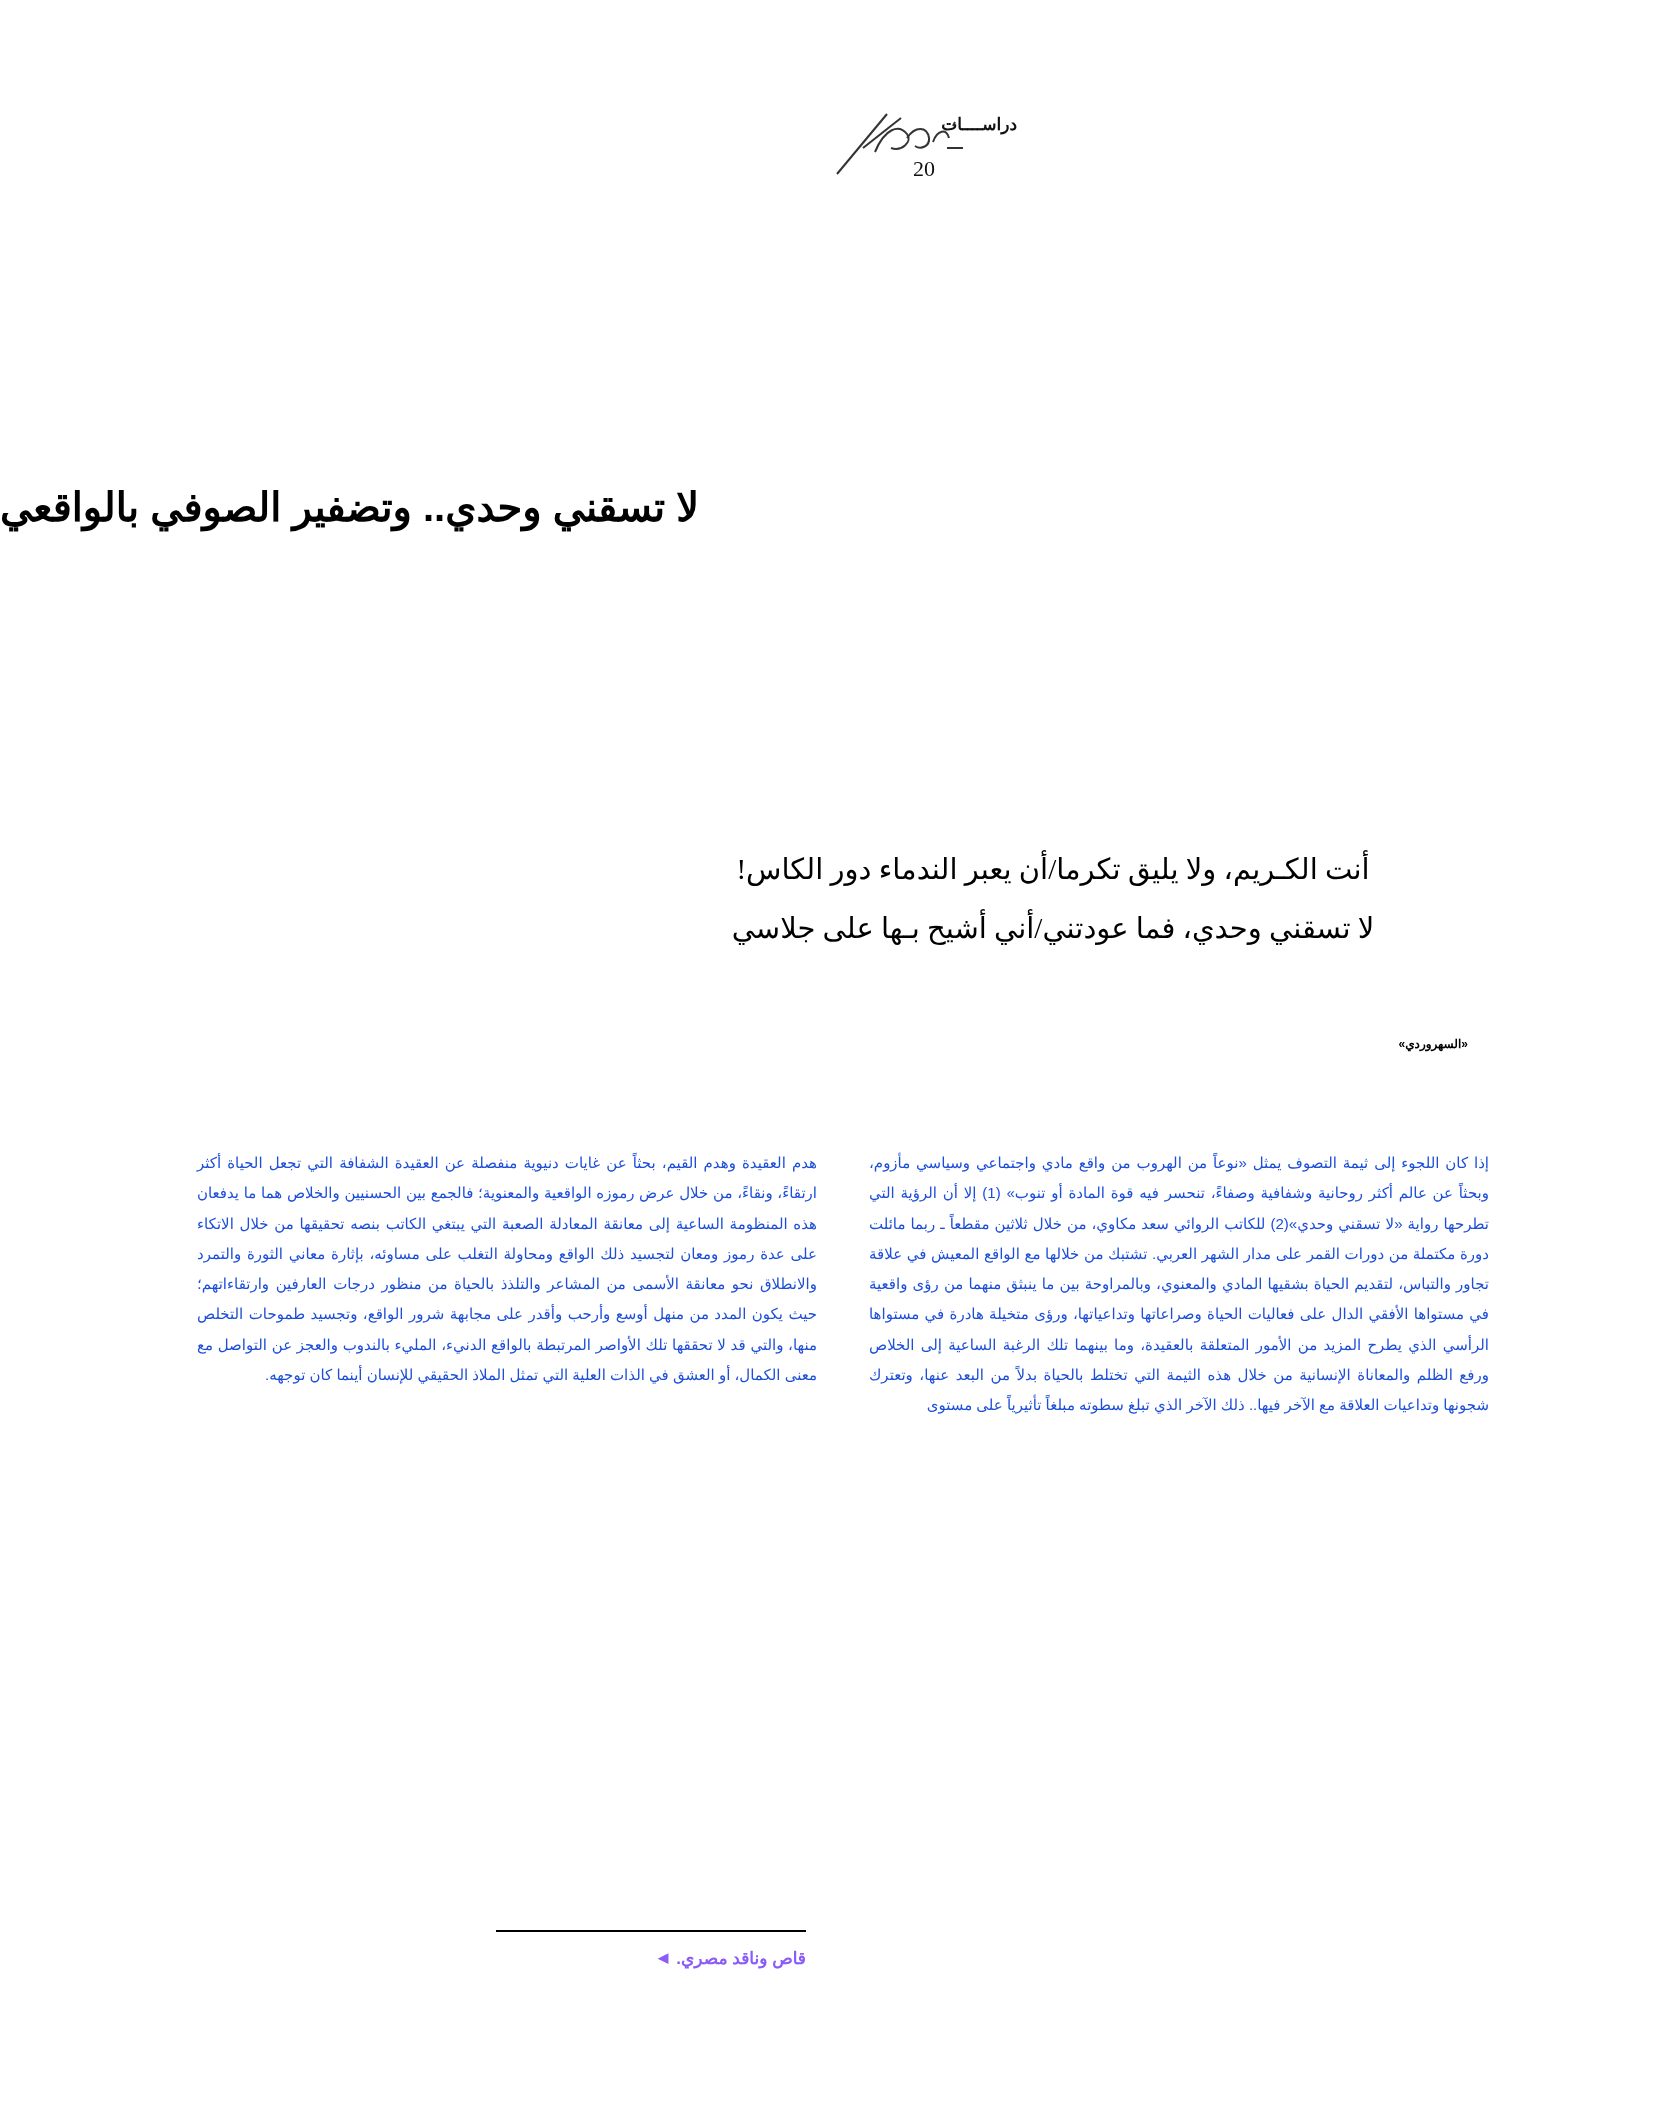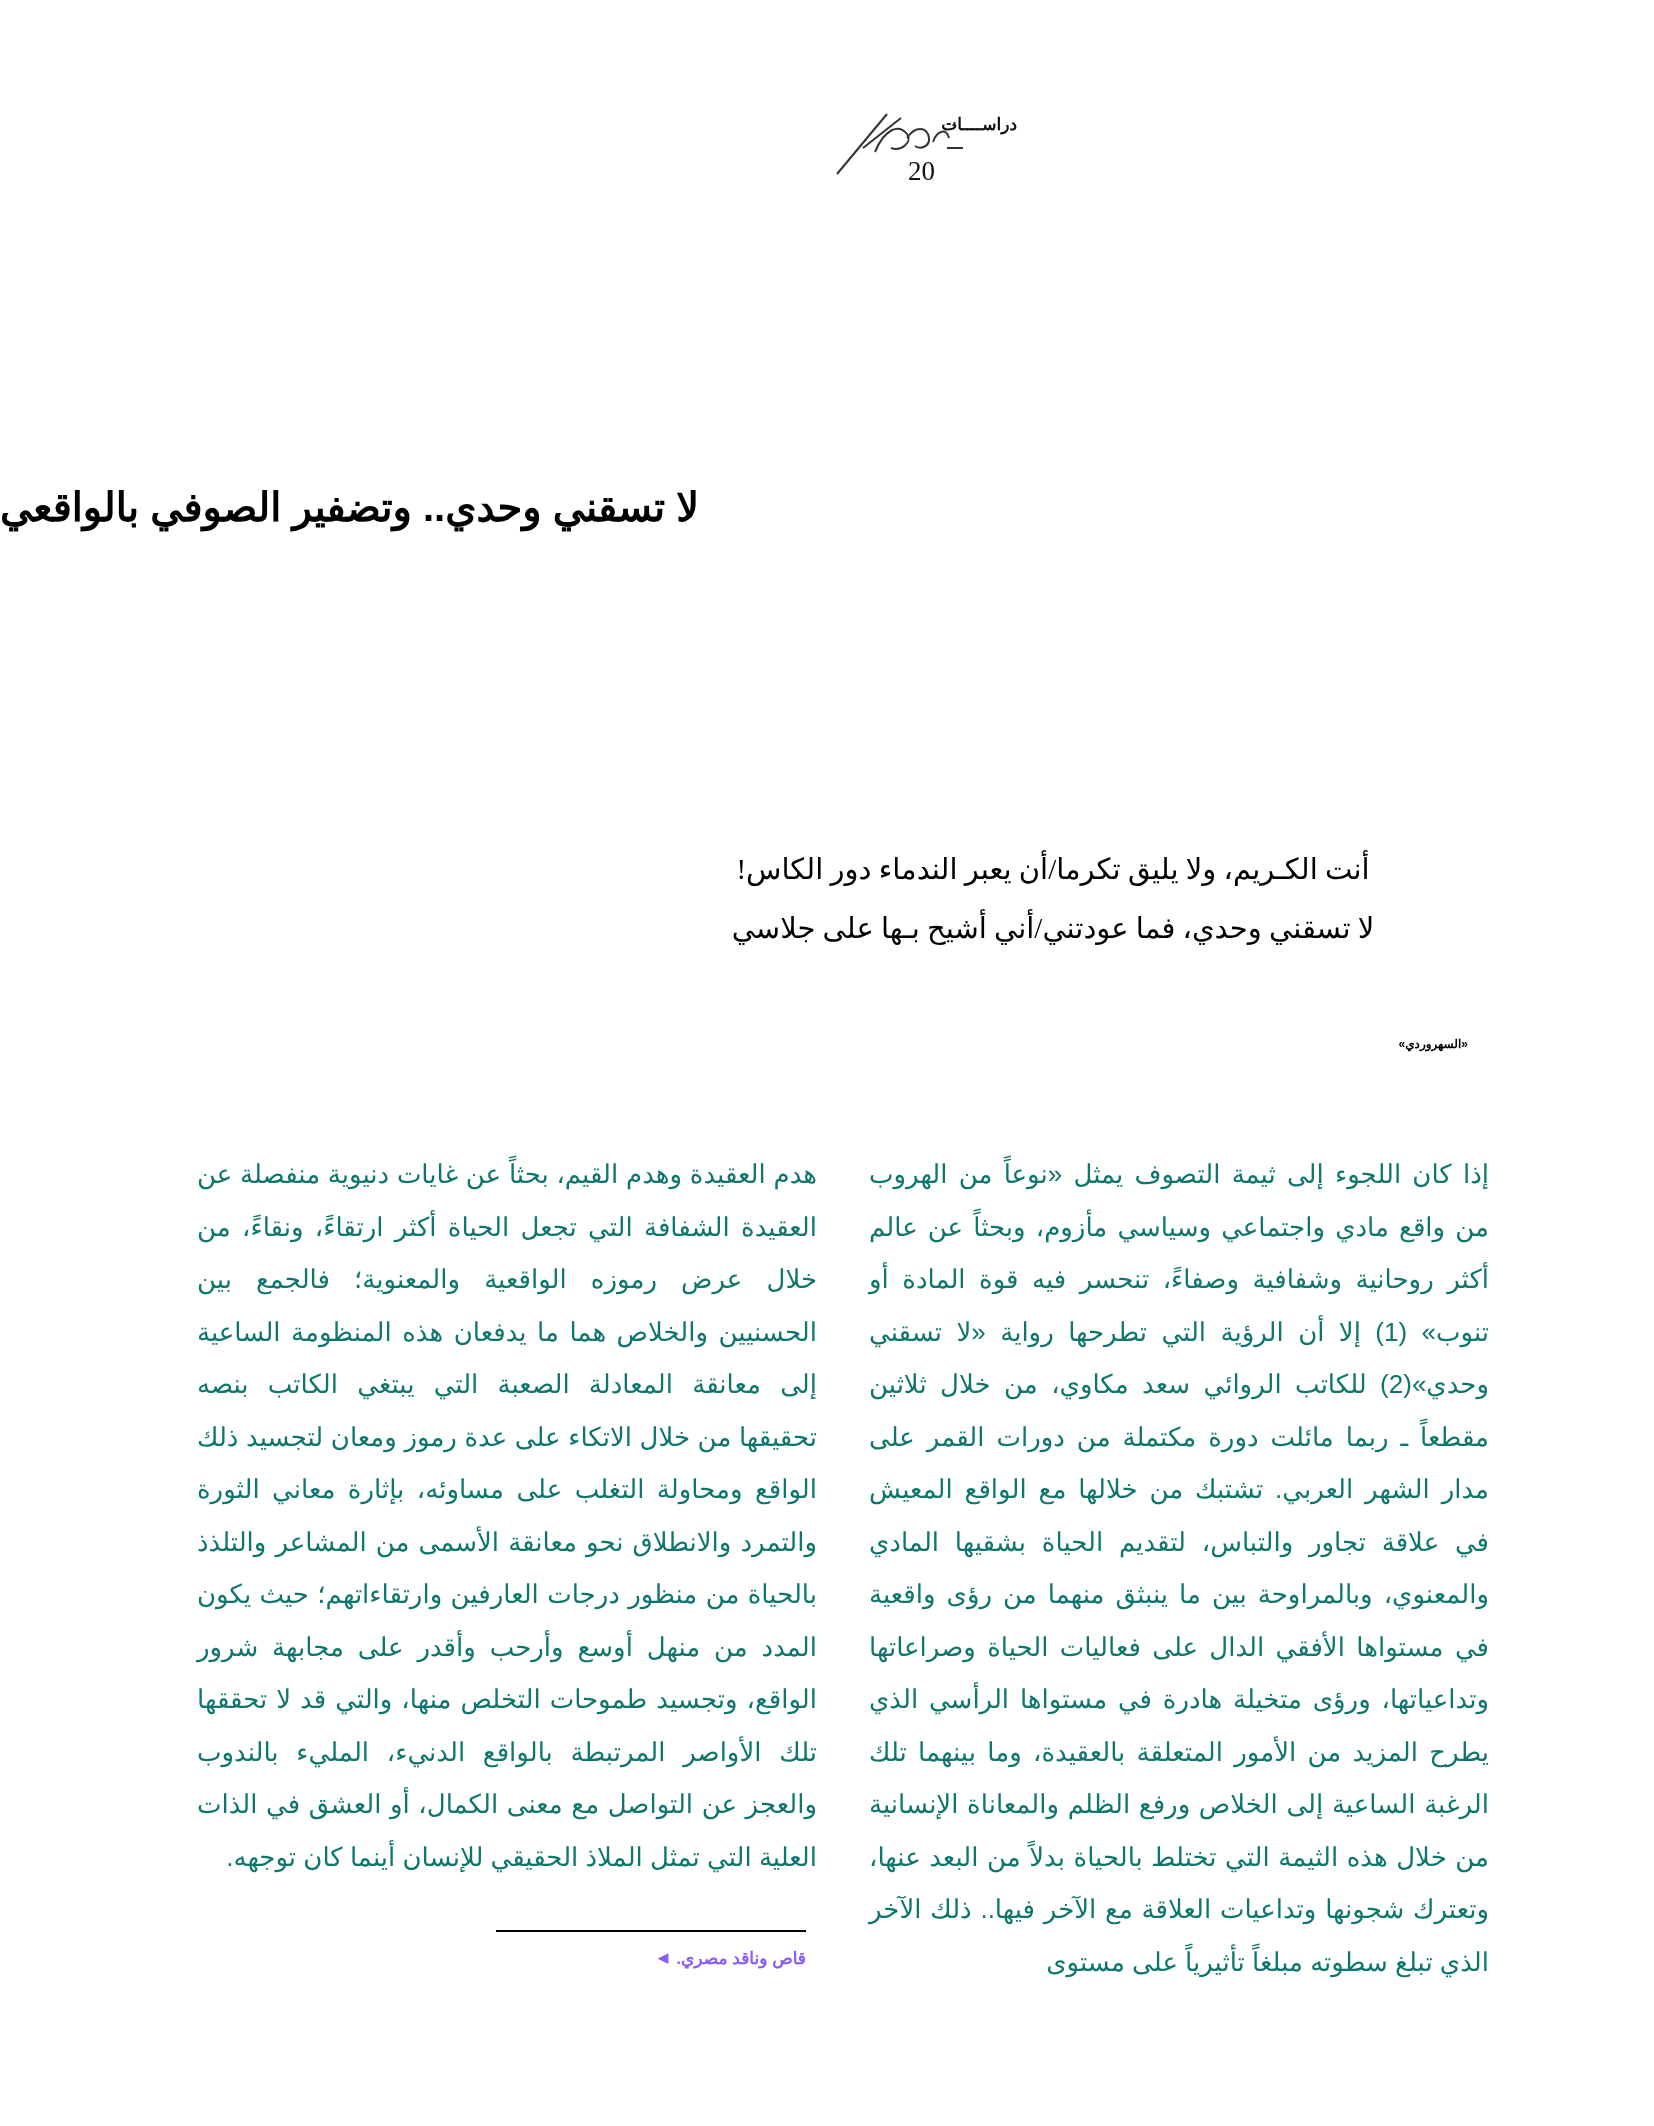--- a/index.html
+++ b/index.html
@@ -53,21 +53,21 @@
     font-family: "Liberation Sans", sans-serif;
     font-weight: bold;
     font-size: 17px;
     letter-spacing: 1px;
     color: #111;
   }
   .header-pagenum {
     position: absolute;
     top: 48px;
     right: 62px;
-    font-size: 27px;
+    font-size: 22px;
     font-family: "Liberation Serif", serif;
     color: #111;
   }
 
   
   .title-block {
     position: absolute;
     top: 480px;
     left: 0;
     right: 0;
@@ -140,24 +140,24 @@
     right: 165px;
     left: 165px;
     display: flex;
     flex-direction: row;
     gap: 0;
     height: 770px;
   }
   .col {
     width: 620px;
     font-family: "Liberation Sans", sans-serif;
-    font-size: 26px;
+    font-size: 15px;
     line-height: 2.02;
     text-align: justify;
-    color: #0f766e;
+    color: #1d4ed8;
   }
   .col p { margin: 0; }
   .col-right { padding-left: 26px; }
   .col-left  { padding-right: 26px; }
 
   
   .footnote-rule {
     position: absolute;
     top: 1930px;
     right: 848px;

